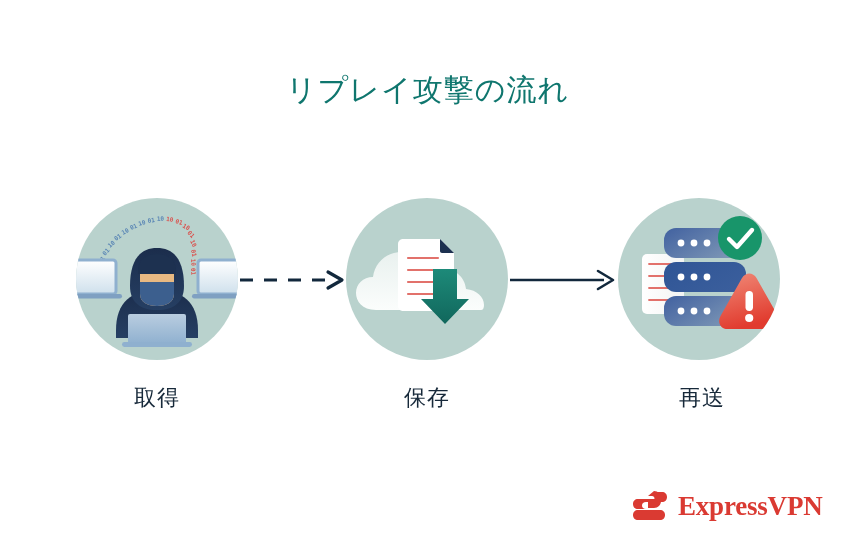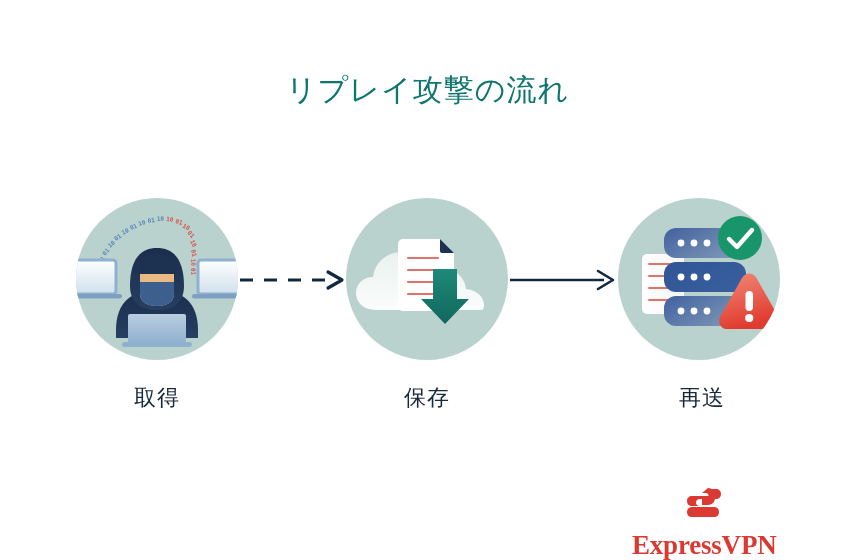--- a/index.html
+++ b/index.html
@@ -99,21 +99,20 @@
 
   
   .logo {
     position: absolute;
     left: 632px;
     top: 486px;
     height: 40px;
     display: flex;
     align-items: center;
     gap: 10px;
-    flex-direction: column;
   }
   .logo-mark {
     width: 36px;
     height: 34px;
     flex: 0 0 auto;
   }
   .logo-text {
     font-family: "Liberation Serif", "DejaVu Serif", serif;
     font-size: 27px;
     font-weight: 700;

